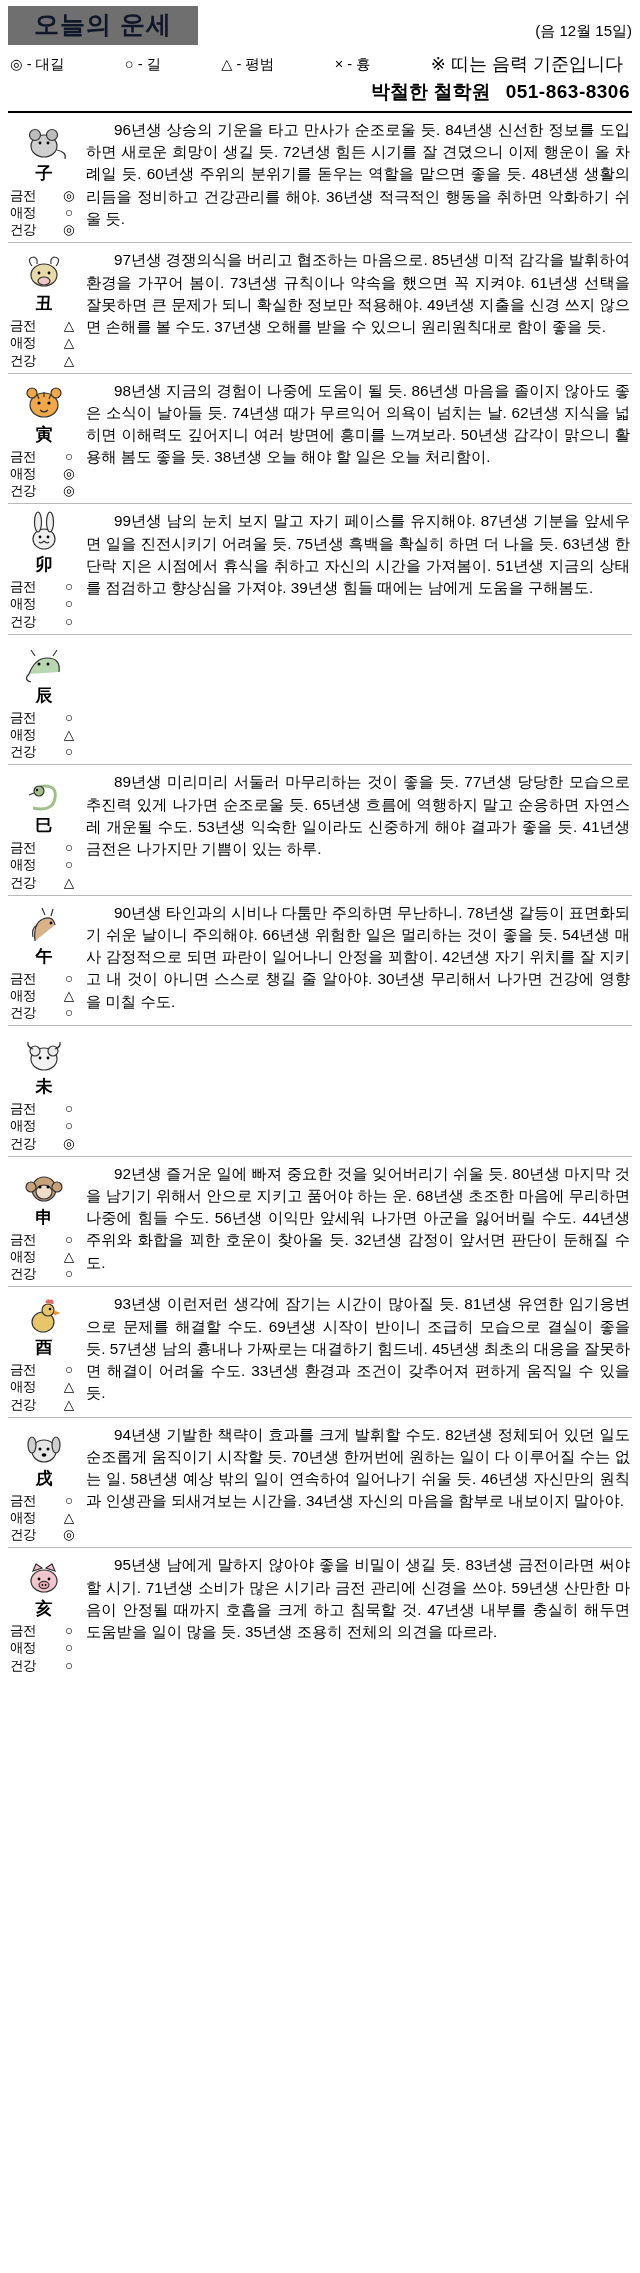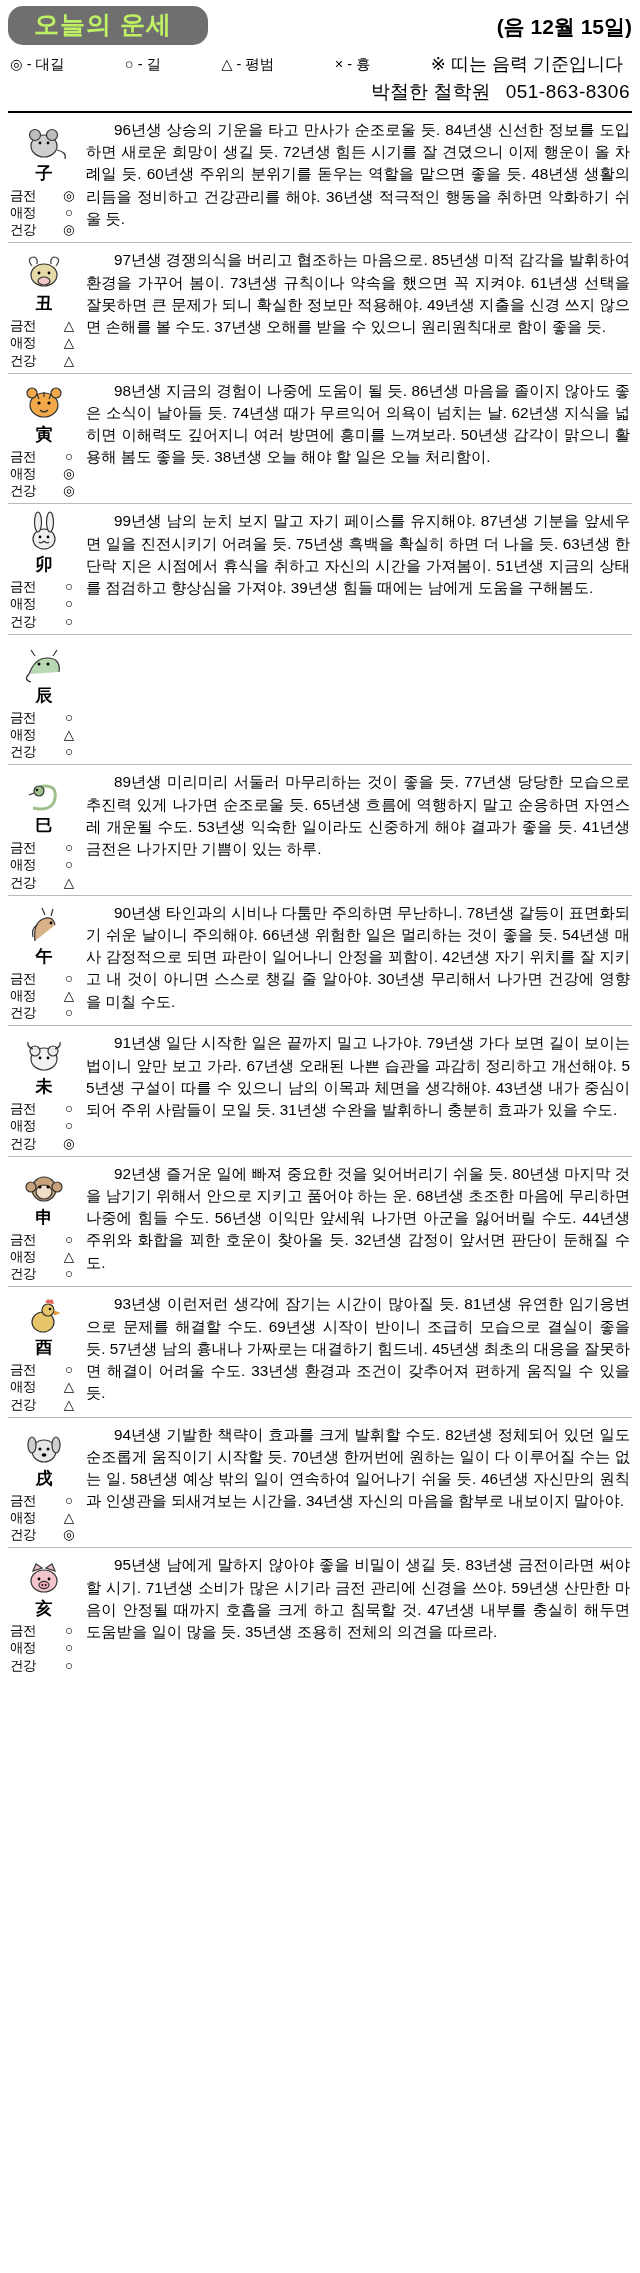--- a/index.html
+++ b/index.html
@@ -1,28 +1,28 @@
 <!DOCTYPE html>
 <html><head>
 <meta charset="utf-8">
 <style>
   html,body{margin:0;padding:0;background:#ffffff;}
   body{width:640px;font-family:"Liberation Sans","DejaVu Sans",sans-serif;color:#000;}
   .page{width:640px;box-sizing:border-box;padding:6px 8px 10px 8px;}
 
   
   .top-row{display:flex;align-items:flex-end;justify-content:space-between;}
-  .title-box{background:#6f6f6f;color:#bef264;font-size:25px;font-weight:bold;
-             padding:6px 36px 8px 26px;letter-spacing:1px;line-height:1;border-radius:15px;}
-  .lunar-date{font-size:21px;font-weight:bold;padding-bottom:4px;}
+  .title-box{background:#6f6f6f;color:#0f172a;font-size:25px;font-weight:bold;
+             padding:6px 26px 8px 26px;letter-spacing:1px;line-height:1;}
+  .lunar-date{font-size:15px;font-weight:normal;padding-bottom:4px;}
   .legend-row{display:flex;align-items:center;justify-content:space-between;
               font-size:14.5px;margin-top:7px;padding-left:2px;}
   .legend-row span{margin-right:9px;white-space:nowrap;}
   .legend-note{font-size:18px;}
-  .author-row{text-align:right;font-size:19px;font-weight:normal;margin-top:3px;padding-right:2px;}
+  .author-row{text-align:right;font-size:19px;font-weight:bold;margin-top:3px;padding-right:2px;}
   .author-row .phone{margin-left:10px;letter-spacing:0.5px;}
   .hr-thick{border:0;border-top:2px solid #000;margin:6px 0 0 0;}
 
   
   .sign{display:flex;border-bottom:1px solid #b9b9b9;padding:5px 0 4px 0;}
   .sign:last-child{border-bottom:none;}
   .left-col{width:72px;flex:0 0 72px;display:flex;flex-direction:column;align-items:center;}
   .animal-art{width:58px;height:46px;display:block;}
   .branch{font-size:17px;font-weight:bold;margin-top:1px;line-height:1.1;}
   .scores{width:100%;margin-top:3px;font-size:13.5px;line-height:1.28;}
@@ -285,21 +285,20 @@
             <div class="score-line">
               <span class="score-label">애정</span>
               <span class="score-mark">○</span>
             </div>
             <div class="score-line">
               <span class="score-label">건강</span>
               <span class="score-mark">◎</span>
             </div>
           </div>
         </div>
-        <div class="body-col"><span class="indent"></span><span>91년생 일단 시작한 일은 끝까지 밀고 나가야. 79년생 가다 보면 길이 보이는 법이니 앞만 보고 가라. 67년생 오래된 나쁜 습관을 과감히 정리하고 개선해야. 55년생 구설이 따를 수 있으니 남의 이목과 체면을 생각해야. 43년생 내가 중심이 되어 주위 사람들이 모일 듯. 31년생 수완을 발휘하니 충분히 효과가 있을 수도.</span></div>
       </div>
       <div class="sign">
         <div class="left-col">
           <span>
             <svg class="animal-art" viewBox="0 0 58 46" xmlns="http://www.w3.org/2000/svg" fill="none" stroke="#333" stroke-width="1.2">
               <circle cx="29" cy="27" r="12" fill="#c8a37a"></circle>
               <circle cx="16" cy="25" r="5" fill="#c8a37a"></circle>
               <circle cx="42" cy="25" r="5" fill="#c8a37a"></circle>
               <ellipse cx="29" cy="30" rx="8" ry="7" fill="#f0ddc8"></ellipse>
               <circle cx="25" cy="25" r="1.5" fill="#000" stroke="none"></circle>

